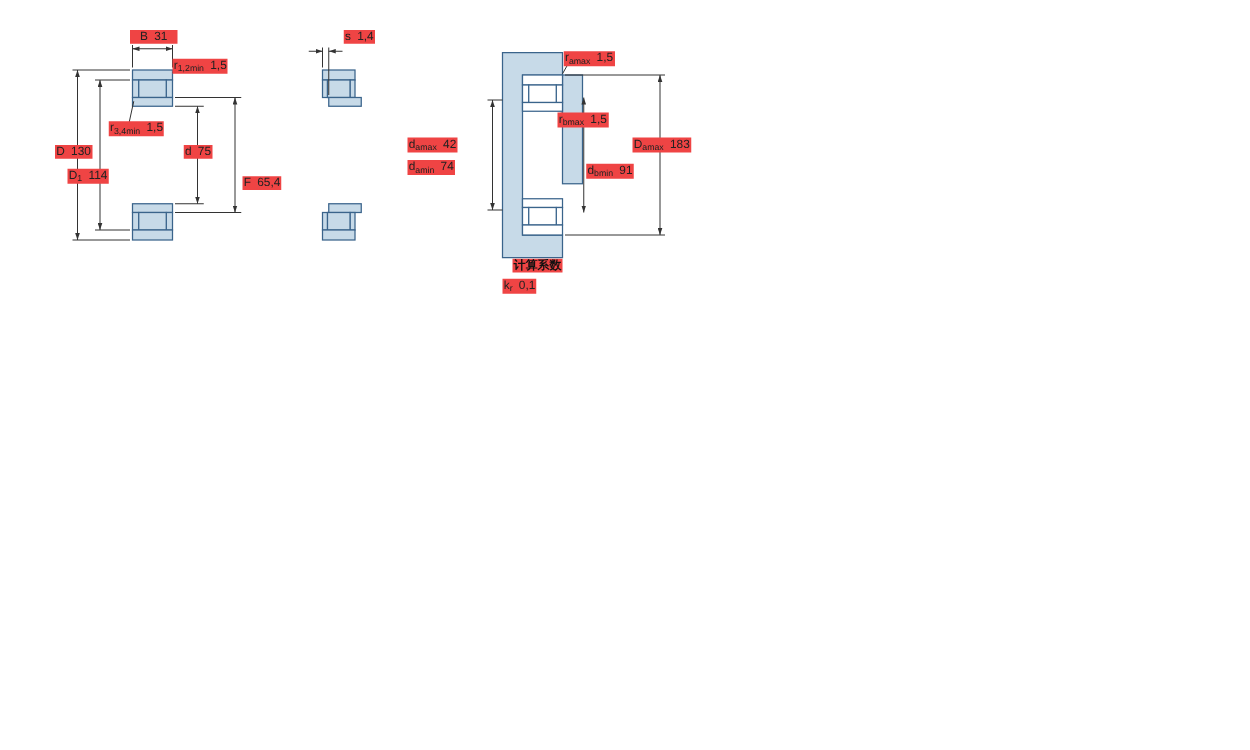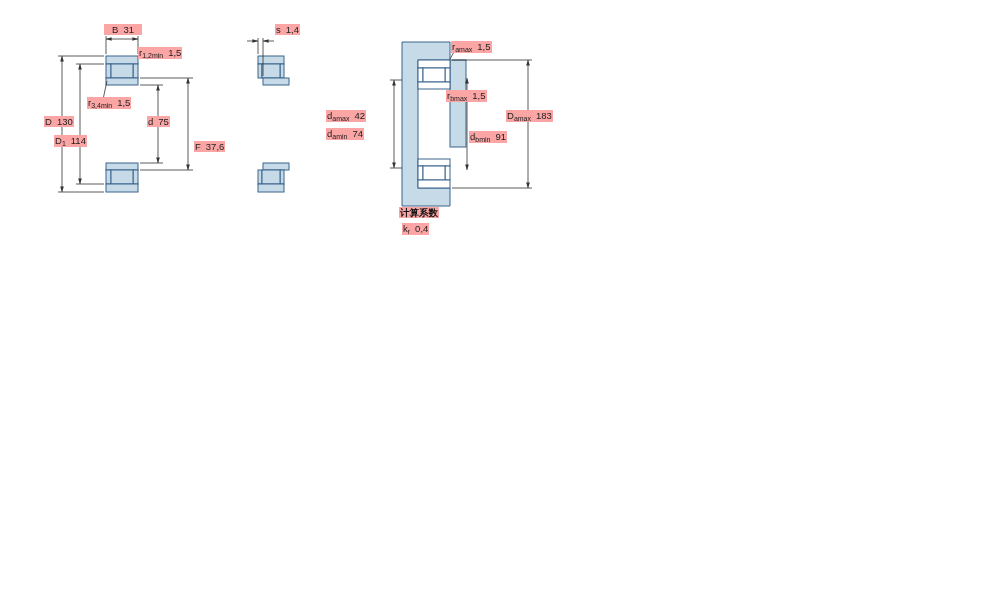--- a/index.html
+++ b/index.html
@@ -5,21 +5,21 @@
   html,body{margin:0;padding:0}
   .canvas{position:relative;width:1000px;height:600px;background:#ffffff;
           font-family:"Liberation Sans",sans-serif;overflow:hidden}
   .drawing-svg{position:absolute;left:0;top:0}
   .section{fill:var(--fill,#c7dae8);stroke:var(--stroke,#3a648b);stroke-width:1}
   .outline{fill:#ffffff;stroke:var(--stroke,#3a648b);stroke-width:1}
   .abut{fill:var(--fill,#c7dae8);stroke:var(--stroke,#3a648b);stroke-width:1}
   .dim{stroke:var(--dimcolor,#333333);stroke-width:0.8;fill:none}
   .arrowhead{fill:var(--dimcolor,#333333);stroke:none}
   .lbl{position:absolute;font-size:9.5px;line-height:11px;color:#222;
-       background:#fca5a5;padding:0 1px;white-space:nowrap}
+       background:#ef4444;padding:0 1px;white-space:nowrap}
   .lbl .sub{font-size:7px;position:relative;top:2px}
   .lbl .val{margin-left:5px}
   .lbl.title{font-weight:bold;color:#111}
 </style>
 </head>
 <body>
 
 <div class="canvas">
 
   <svg class="drawing-svg" width="1000" height="600" viewBox="0 0 1000 600">
@@ -133,21 +133,21 @@
 
   <div class="lbl" style="left:54px;top:135px">
     <span>D</span><span class="sub">1</span><span class="val">114</span>
   </div>
 
   <div class="lbl" style="left:147px;top:116px">
     <span>d</span><span class="val">75</span>
   </div>
 
   <div class="lbl" style="left:194px;top:141px">
-    <span>F</span><span class="val">37,6</span>
+    <span>F</span><span class="val">65,4</span>
   </div>
 
   <div class="lbl" style="left:275px;top:24px">
     <span>s</span><span class="val">1,4</span>
   </div>
 
   <div class="lbl" style="left:451px;top:41px">
     <span>r</span><span class="sub">amax</span><span class="val">1,5</span>
   </div>
 
@@ -164,20 +164,20 @@
   </div>
 
   <div class="lbl" style="left:469px;top:131px">
     <span>d</span><span class="sub">bmin</span><span class="val">91</span>
   </div>
 
   <div class="lbl" style="left:506px;top:110px">
     <span>D</span><span class="sub">amax</span><span class="val">183</span>
   </div>
 
-  <div class="lbl title" style="left:399px;top:207px">
+  <div class="lbl title" style="left:410px;top:207px">
     <span>计算系数</span>
   </div>
   <div class="lbl" style="left:402px;top:223px">
-    <span>k</span><span class="sub">r</span><span class="val">0,4</span>
+    <span>k</span><span class="sub">r</span><span class="val">0,1</span>
   </div>
 
 </div>
 
 </body></html>

